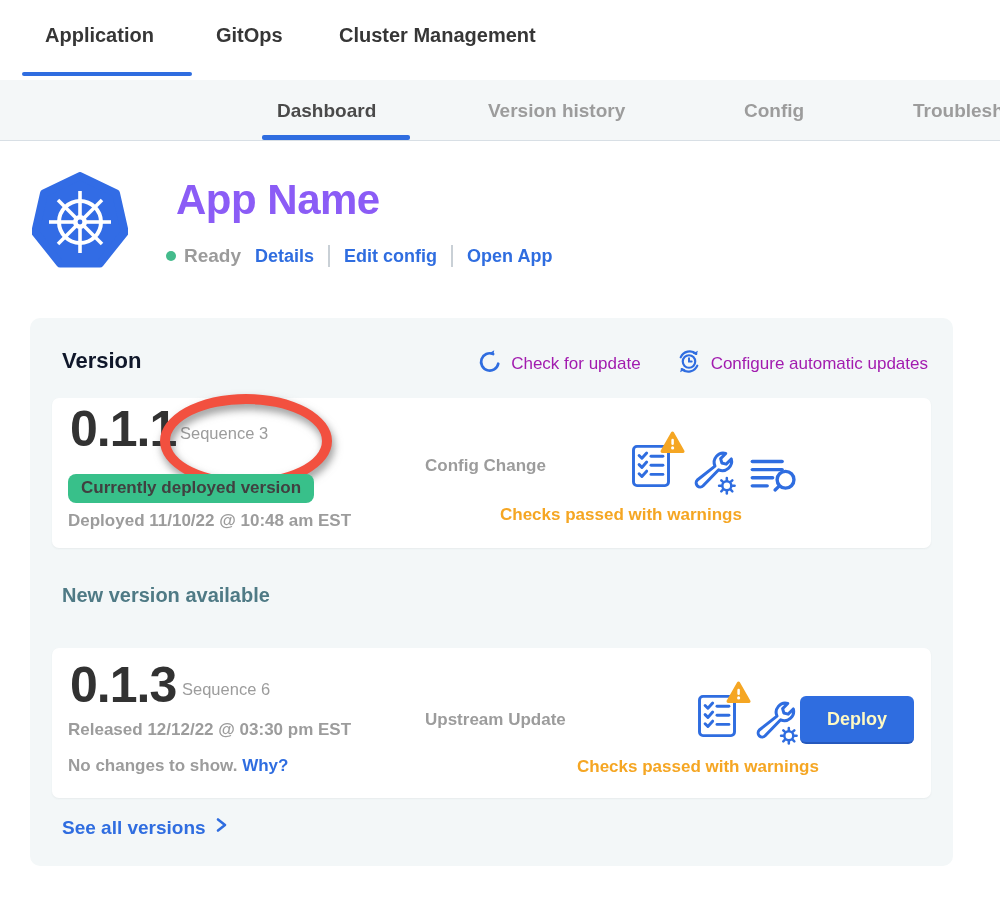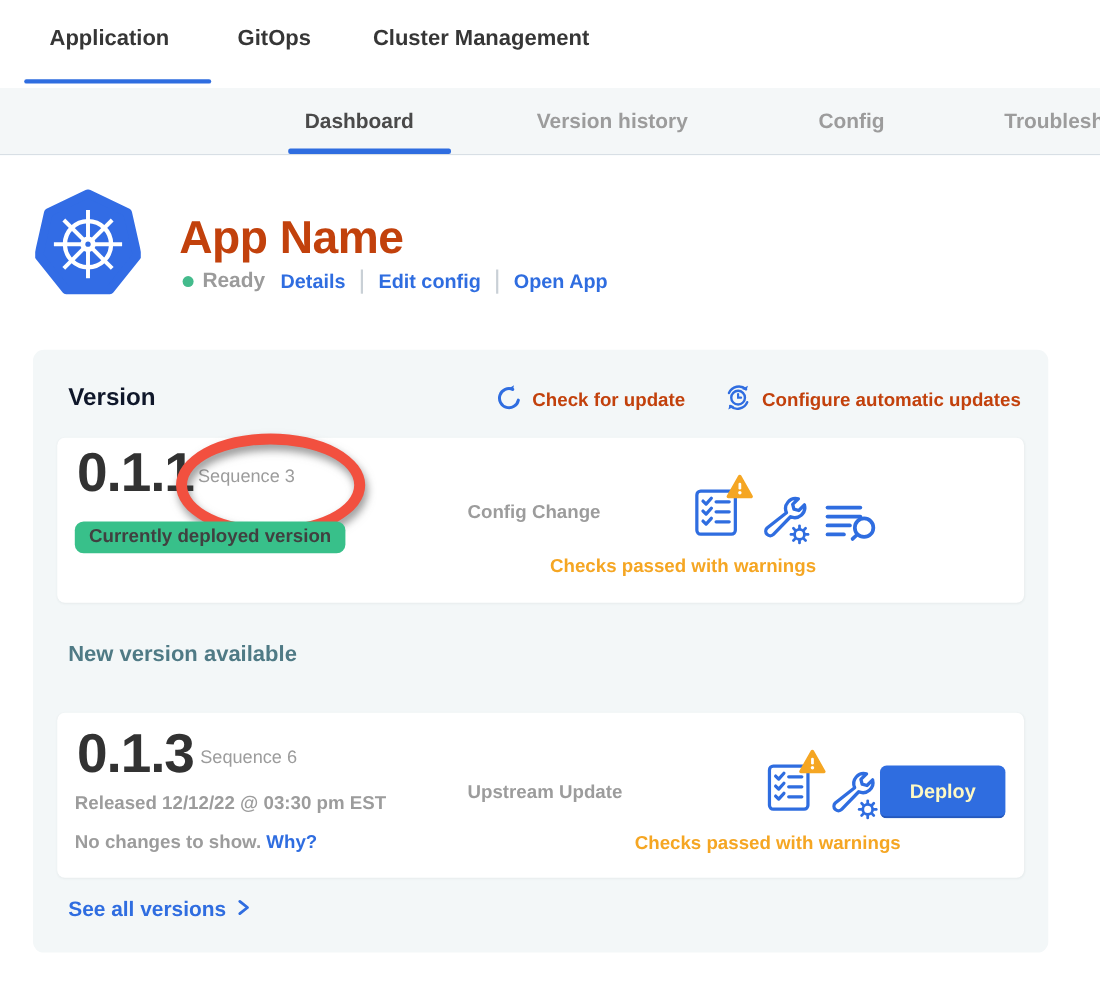--- a/index.html
+++ b/index.html
@@ -12,33 +12,33 @@
   .topnav-underline{position:absolute;left:22px;top:72px;width:170px;height:4px;background:#2f6de0;border-radius:2px;}
 
   
   .subnav{position:absolute;left:0;top:80px;width:1000px;height:60px;background:#f4f7f8;border-bottom:1px solid #d8dfe5;}
   .subnav-tab{position:absolute;top:20px;font-size:19px;font-weight:700;color:#9c9c9c;cursor:pointer;white-space:nowrap;}
   .subnav-tab.active{color:#4a4a4a;}
   .subnav-underline{position:absolute;left:262px;top:55px;width:148px;height:5px;background:#2f6de0;border-radius:2px;}
 
   
   .logo{position:absolute;left:32px;top:172px;width:96px;height:100px;}
-  .app-title{position:absolute;left:163px;top:176px;font-size:42px;font-weight:700;letter-spacing:-.5px;color:#c2410c;margin-top:16px;}
+  .app-title{position:absolute;left:176px;top:176px;font-size:42px;font-weight:700;letter-spacing:-.5px;color:#8b5cf6;}
   .status-row{position:absolute;left:166px;top:243px;display:flex;align-items:center;gap:14px;height:26px;}
   .dot{width:10px;height:10px;border-radius:50%;background:#44bb8c;}
   .status-label{font-size:19px;font-weight:700;color:#9b9b9b;margin-left:-6px;}
   .hlink{font-size:18px;font-weight:700;color:#2f6de0;cursor:pointer;}
   .vsep{width:2px;height:22px;background:#c9d0d6;}
 
   
   .panel{position:absolute;left:30px;top:318px;width:923px;height:548px;background:#f3f7f8;border-radius:10px;}
   .panel-title{position:absolute;left:32px;top:30px;font-size:22px;font-weight:700;color:#0f172a;}
   .panel-actions{position:absolute;right:25px;top:30px;display:flex;align-items:center;gap:34px;}
   .panel-action{display:flex;align-items:center;gap:8px;cursor:pointer;}
-  .panel-action .lbl{font-size:17px;font-weight:700;color:#c2410c;white-space:nowrap;}
+  .panel-action .lbl{font-size:17px;font-weight:400;color:#a21caf;white-space:nowrap;}
 
   .card{position:absolute;left:22px;width:879px;height:150px;background:#fff;border-radius:7px;
         box-shadow:0 1px 2px rgba(50,60,70,.06);}
   .card1{top:80px;} .card2{top:330px;}
 
   .ver-num{position:absolute;left:18px;font-size:50px;font-weight:800;letter-spacing:-1px;color:#323232;}
   .seq{position:absolute;font-size:16.5px;font-weight:400;color:#9c9c9c;}
   .badge{position:absolute;left:16px;top:76px;background:#38c08a;color:#404040;font-size:17px;font-weight:700;
          padding:4px 13px 5px;border-radius:8px;white-space:nowrap;}
   .meta{position:absolute;font-size:17px;font-weight:700;color:#9c9c9c;white-space:nowrap;}
@@ -140,20 +140,21 @@
         </span>
         <span class="lbl">Configure automatic updates</span>
       </div>
     </div>
 
     <div class="card card1">
       <div class="ver-num" style="top:2px">0.1.1</div>
       <div class="seq" style="left:128px;top:26px">Sequence 3</div>
       <div class="red-ellipse"></div>
       <div class="badge">Currently deployed version</div>
+      <div class="meta" style="left:16px;top:113px">Deployed 11/10/22 @ 10:48 am EST</div>
 
       <div class="source" style="top:58px">Config Change</div>
 
       <div class="icon-slot" style="left:578px;top:44px">
         <svg width="42" height="48" viewBox="0 0 30 34" fill="none" stroke="#2f6de0" stroke-width="2.1" stroke-linecap="round" stroke-linejoin="round">
           <rect x="2.5" y="3" width="25" height="28" rx="2.5"></rect>
           <path d="M6.5 9.5 l2 2 l3.4 -3.8"></path>
             <line x1="15" y1="10" x2="23.5" y2="10"></line>
           <path d="M6.5 16 l2 2 l3.4 -3.8"></path>
             <line x1="15" y1="16.5" x2="23.5" y2="16.5"></line>

